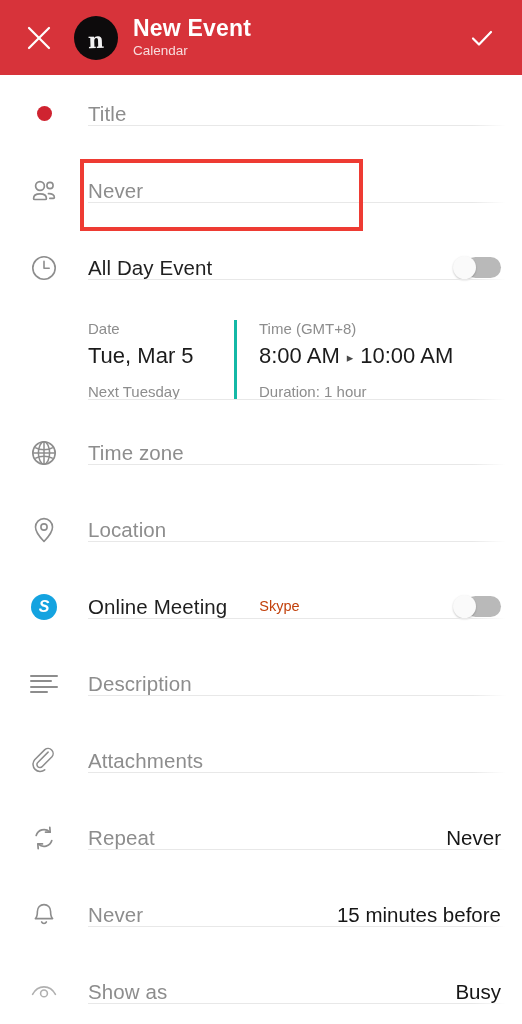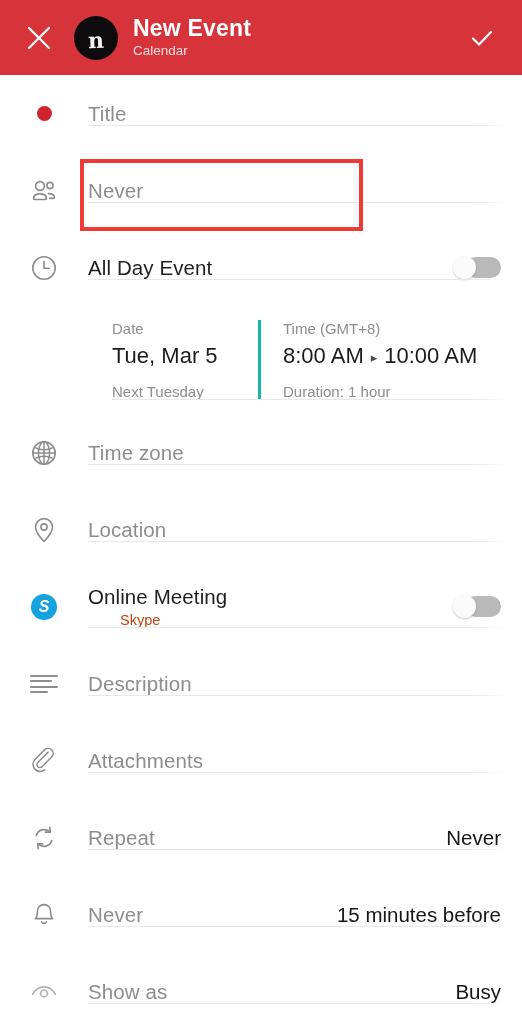--- a/index.html
+++ b/index.html
@@ -101,21 +101,21 @@
     background: linear-gradient(to right, #e8e8e8 0%, #e8e8e8 92%, rgba(232,232,232,0) 100%);
   }
 
   .row-label {
     font-size: 20.5px;
     color: #8d8d8d;
     letter-spacing: .1px;
   }
   .row-label.dark { color: #1f1f1f; }
 
-  .row-stack { display: flex; flex-direction: column; justify-content: center; }
+  .row-stack { display: flex; justify-content: center; }
   .row-sub {
     font-size: 14.5px;
     color: #c2410c;
     margin-top: 3px;
     margin-left: 32px;
   }
   .row-value {
     margin-left: auto;
     font-size: 20.5px;
     color: #161616;
@@ -141,21 +141,21 @@
   .toggle .thumb {
     position: absolute;
     left: 0; top: 0;
     width: 23px; height: 23px;
     border-radius: 50%;
     background: #fafafa;
     box-shadow: 0 1px 2px rgba(0,0,0,.22);
   }
 
   
-  .row-datetime { min-height: 108px; gap: 24px; }
+  .row-datetime { min-height: 108px; }
   .dt-wrap {
     display: flex;
     align-items: stretch;
     width: 100%;
   }
   .dt-col { display: flex; flex-direction: column; justify-content: center; }
   .dt-col.date { flex: 0 0 146px; }
   .dt-col.time {
     flex: 1 1 auto;
     padding-left: 22px;

